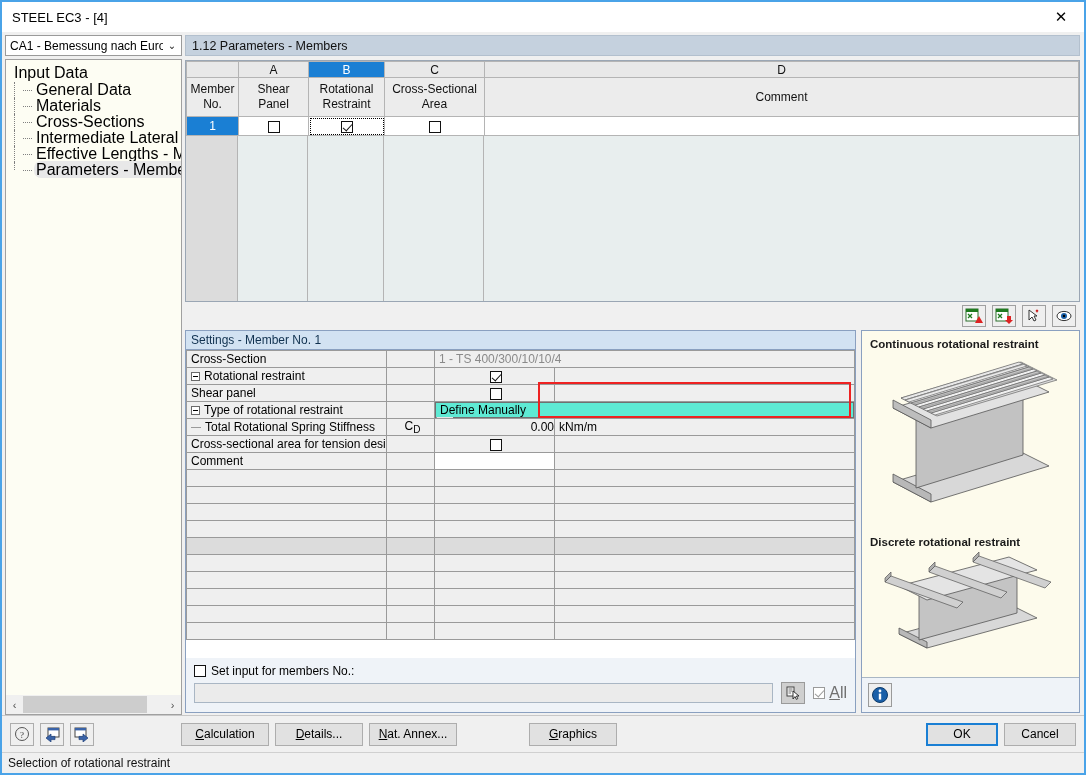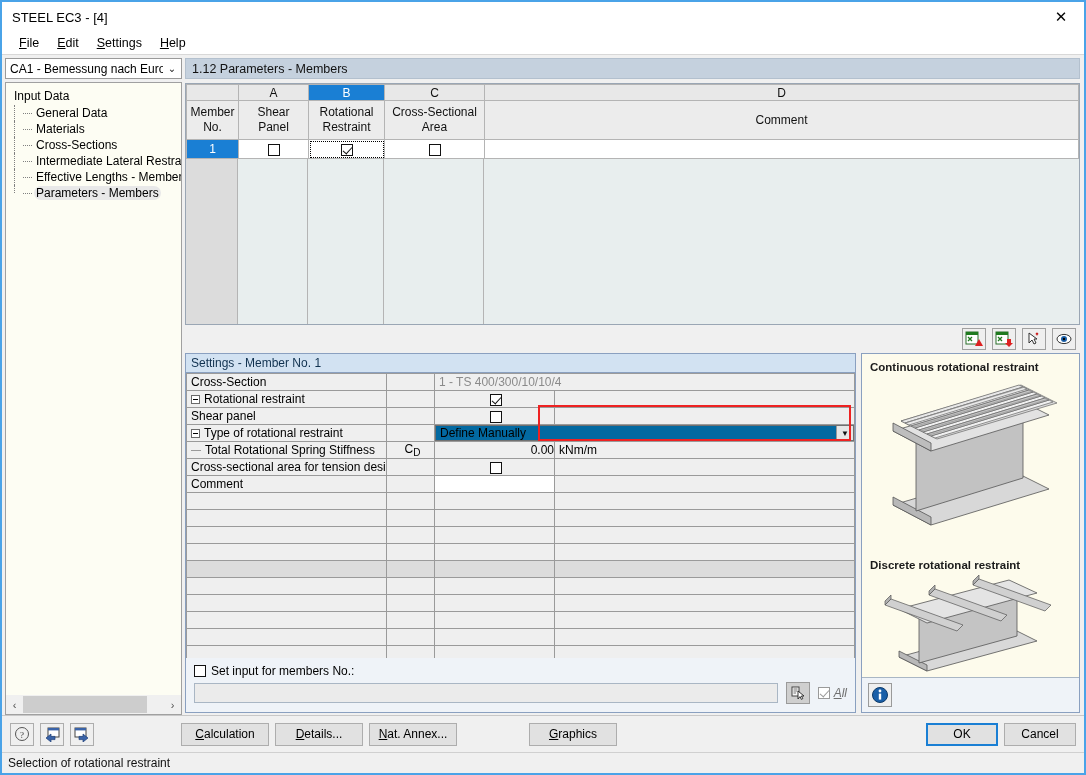--- a/index.html
+++ b/index.html
@@ -52,21 +52,21 @@
   }
   .combo .txt{white-space:nowrap;overflow:hidden;flex:1 1 auto;}
   .combo .arrow{
     width:18px;text-align:center;font-size:10px;color:#222;
     border-left:0px;flex:0 0 18px;
   }
   .tree{
     flex:1 1 auto;margin-top:3px;background:#fdfdf3;
     border:1px solid #a0a0a0;border-bottom:none;
     padding:5px 0 0 6px;box-sizing:border-box;overflow:hidden;
-    font-size:12px;line-height:16px;
+    font-size:16px;line-height:16px;
   }
   .tnode{padding:0 0 1px 0;white-space:nowrap;}
   .tchild{padding-left:11px;position:relative;white-space:nowrap;}
   .tchild:before{
     content:"";position:absolute;left:2px;top:0;bottom:0;
     border-left:1px dotted #808080;
   }
   .tchild .dash{
     display:inline-block;width:9px;border-top:1px dotted #808080;
     vertical-align:middle;margin-right:2px;
@@ -176,40 +176,41 @@
     display:inline-block;width:10px;border-top:1px solid #9a9a9a;
     vertical-align:middle;margin-right:4px;margin-bottom:2px;
   }
   
   .redbox{
     position:absolute;border:2px solid #ee2222;pointer-events:none;box-sizing:border-box;
   }
   .ddrow{position:relative;}
   .dropdown{
     position:absolute;left:0;right:0;top:0;bottom:0;
-    background:#0369a1;border:1px solid #707070;display:flex;align-items:flex-start;
+    background:#5eead4;border:1px solid #707070;display:flex;align-items:flex-start;
     box-sizing:border-box;
+    flex-direction:column;
   }
   .dropdown .dtxt{flex:1 1 auto;padding-left:4px;font-size:12px;text-align:left;}
   .dropdown .dbtn{
     flex:0 0 16px;width:16px;height:100%;background:#e6e6e6;border-left:1px solid #9a9a9a;
     display:flex;align-items:center;justify-content:center;font-size:8px;color:#111;
   }
   
   .setinput{flex:0 0 auto;padding:6px 8px 8px 8px;background:#eff3f8;}
   .setinput .lbl{display:flex;align-items:center;gap:5px;font-size:12px;margin-bottom:4px;}
   .setinput .row2{display:flex;align-items:center;gap:8px;}
   .setinput .fld{
     flex:1 1 auto;height:20px;border:1px solid #a9b6c4;background:#ebebeb;box-sizing:border-box;
   }
   .pickbtn{
     width:24px;height:22px;border:1px solid #9a9a9a;background:#cfcfcf;
     display:flex;align-items:center;justify-content:center;box-sizing:border-box;
   }
-  .allchk{display:flex;align-items:center;gap:4px;color:#707070;font-size:12px;font-style:italic;}
+  .allchk{display:flex;align-items:center;gap:4px;color:#707070;font-size:16px;}
   .allchk u{text-decoration:underline;}
   
   .illus{
     flex:0 0 219px;width:219px;margin-left:5px;border:1px solid #8aa0c0;
     background:#fdfbec;display:flex;flex-direction:column;box-sizing:border-box;
   }
   .illus .inner{flex:1 1 auto;padding:7px 8px 0 8px;overflow:hidden;}
   .illus .cap{font-size:11.5px;font-weight:bold;color:#1a1a1a;margin-bottom:4px;}
   .illus .pic{display:flex;align-items:center;justify-content:center;}
   .illus-foot{
@@ -247,26 +248,20 @@
 </head>
 <body>
 
 <div class="app">
 
   <div class="titlebar">
     <div class="ttl">STEEL EC3 - [4]</div>
     <div class="closebtn">✕</div>
   </div>
 
-  <div class="menubar">
-    <div class="mi"><u>F</u><span>ile</span></div>
-    <div class="mi"><u>E</u><span>dit</span></div>
-    <div class="mi"><u>S</u><span>ettings</span></div>
-    <div class="mi"><u>H</u><span>elp</span></div>
-  </div>
 
   <div class="bodyrow">
 
     <div class="leftpane">
       <div class="combo">
         <div class="txt">CA1 - Bemessung nach Eurocod</div>
         <div class="arrow">⌄</div>
       </div>
       <div class="tree">
         <div class="tnode">

